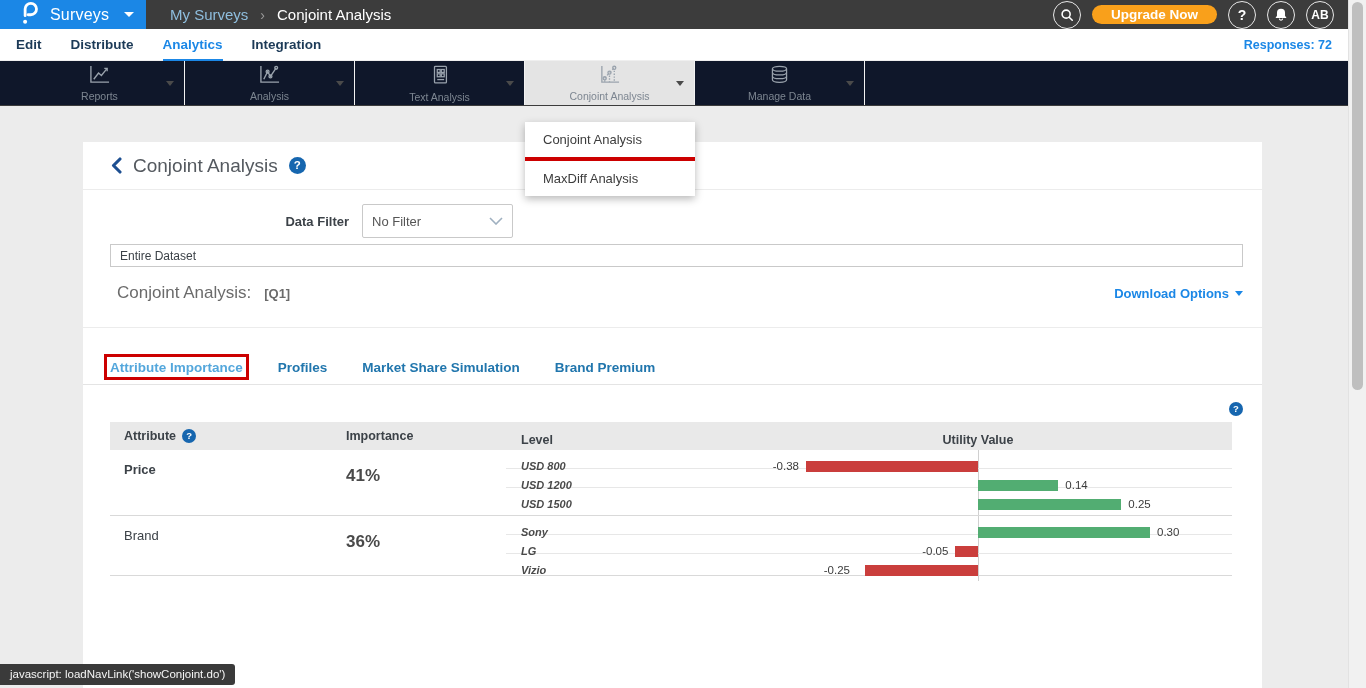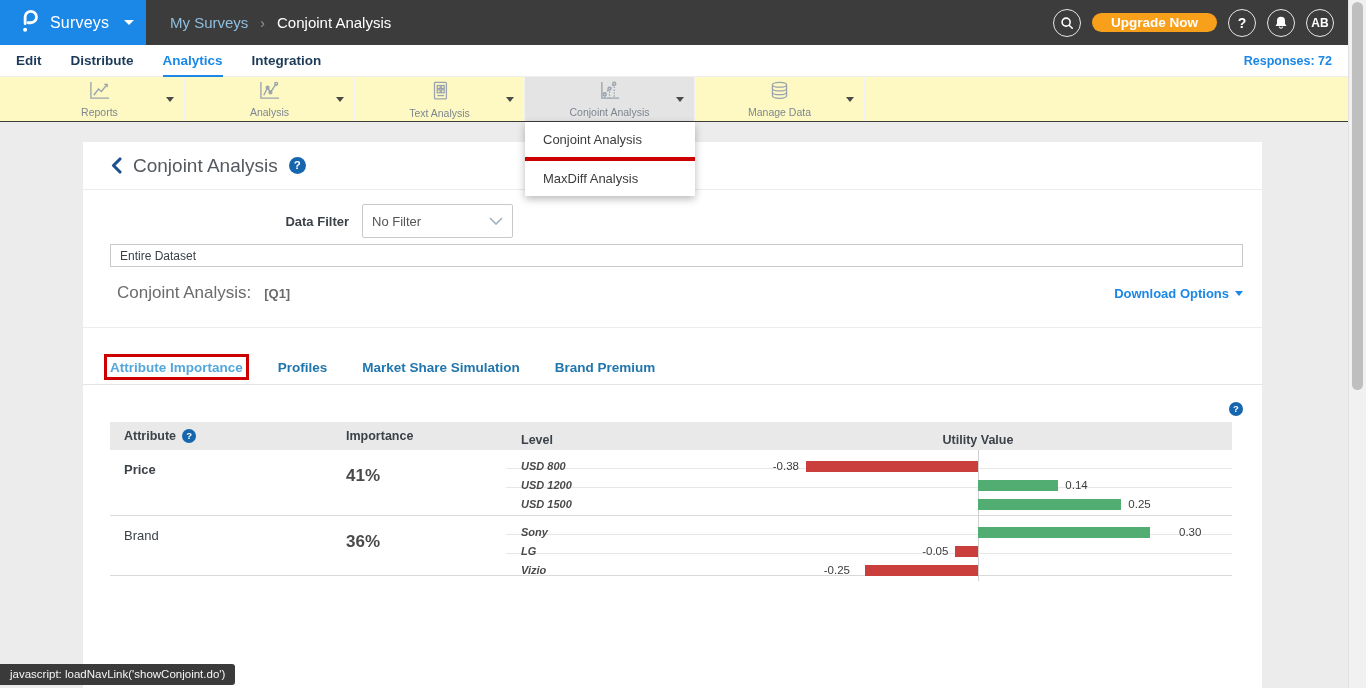--- a/index.html
+++ b/index.html
@@ -1,40 +1,40 @@
 <!DOCTYPE html>
 <html><head>
 <meta charset="utf-8">
 <style>
   * { margin:0; padding:0; box-sizing:border-box; }
   html,body { width:1366px; height:688px; overflow:hidden; }
   body { font-family:"Liberation Sans","DejaVu Sans",sans-serif; background:#ececec; position:relative; }
   .app { position:absolute; left:0; top:0; width:1348px; height:688px; }
 
   
-  .topbar { height:45px; background:#3c3c3c; display:flex; align-items:stretch; }
+  .topbar { height:29px; background:#3c3c3c; display:flex; align-items:stretch; }
   .logo-area { width:146px; background:#1b87e6; display:flex; align-items:center; padding:0 12px 0 19px; gap:10px; cursor:pointer; }
   .logo-area .product { color:#fff; font-size:16px; letter-spacing:.2px; }
   .caret-down { width:0; height:0; border-left:5px solid transparent; border-right:5px solid transparent; border-top:5px solid #fff; margin-left:auto; }
   .breadcrumb { display:flex; align-items:center; gap:12px; padding-left:24px; font-size:15px; }
   .bc-parent { color:#8fbede; cursor:pointer; }
   .bc-sep { color:#9a9a9a; font-size:14px; }
   .bc-current { color:#ffffff; }
   .topbar-right { margin-left:auto; display:flex; align-items:center; gap:11px; padding-right:14px; }
   .circle-btn { width:28px; height:28px; border-radius:50%; border:1.6px solid #e8e8e8; display:flex; align-items:center; justify-content:center; color:#fff; font-weight:bold; font-size:12px; cursor:pointer; background:transparent; }
   .upgrade-btn { background:#f9a01b; color:#fff; font-weight:bold; font-size:13.5px; border:none; border-radius:15px; padding:2px 19px; cursor:pointer; }
 
   
   .nav-row { height:32px; background:#fff; display:flex; align-items:center; padding:0 16px; border-bottom:1px solid #efefef; }
   .nav-item { font-size:13.5px; font-weight:bold; color:#1c3a57; margin-right:29px; height:32px; line-height:31px; cursor:pointer; }
   .nav-item.active { color:#1b87e6; border-bottom:2px solid #1b87e6; }
   .responses { margin-left:auto; color:#1b87e6; font-size:12.5px; font-weight:bold; }
 
   
-  .toolbar { height:45px; background:#fef9c3; border-bottom:1px solid #3c3c3c; display:flex; padding-left:15px; }
+  .toolbar { height:45px; background:#0f172a; border-bottom:1px solid #3c3c3c; display:flex; padding-left:15px; }
   .tool-item { width:170px; display:flex; flex-direction:column; align-items:center; justify-content:center; position:relative; cursor:pointer; border-right:1px solid #f2f2f2; }
   .tool-item.active { background:#e4e4e4; }
   .tool-item .tool-label { font-size:10.5px; color:#7d8691; margin-top:1px; }
   .tool-arrow { position:absolute; right:10px; top:50%; margin-top:-2px; width:0; height:0; border-left:4.5px solid transparent; border-right:4.5px solid transparent; border-top:5px solid #4a4a4a; cursor:pointer; }
 
   
   .dropdown { position:absolute; left:525px; top:122px; width:170px; background:#fff; box-shadow:0 3px 8px rgba(0,0,0,.28); z-index:20; }
   .dropdown-item { padding:10px 18px; font-size:13px; color:#3c3c3c; cursor:pointer; }
   .red-underline { height:4px; background:#cc0000; width:100%; }
 
@@ -310,21 +310,21 @@
               </div>
             </div>
             <div class="tgroup">
               <div class="attr-cell">Brand</div>
               <div class="imp-cell">36%</div>
               <div class="levels">
                 <div class="axis-line"></div>
                 <div class="level-row">
                   <span class="level-label">Sony</span>
                   <div class="bar" style="width: 172px; background: rgb(82, 173, 114); left: 472px;"></div>
-                  <span class="bar-value" style="left: 673px;">0.30</span>
+                  <span class="bar-value" style="left: 651px;">0.30</span>
                 </div>
                 <div class="level-row">
                   <span class="level-label">LG</span>
                   <div class="bar" style="width: 22.6px; background: rgb(202, 62, 60); left: 449.4px;"></div>
                   <span class="bar-value" style="left: 442.4px; transform: translateX(-100%);">-0.05</span>
                 </div>
                 <div class="level-row">
                   <span class="level-label">Vizio</span>
                   <div class="bar" style="width: 113.2px; background: rgb(202, 62, 60); left: 358.8px;"></div>
                   <span class="bar-value" style="left: 344px; transform: translateX(-100%);">-0.25</span>

